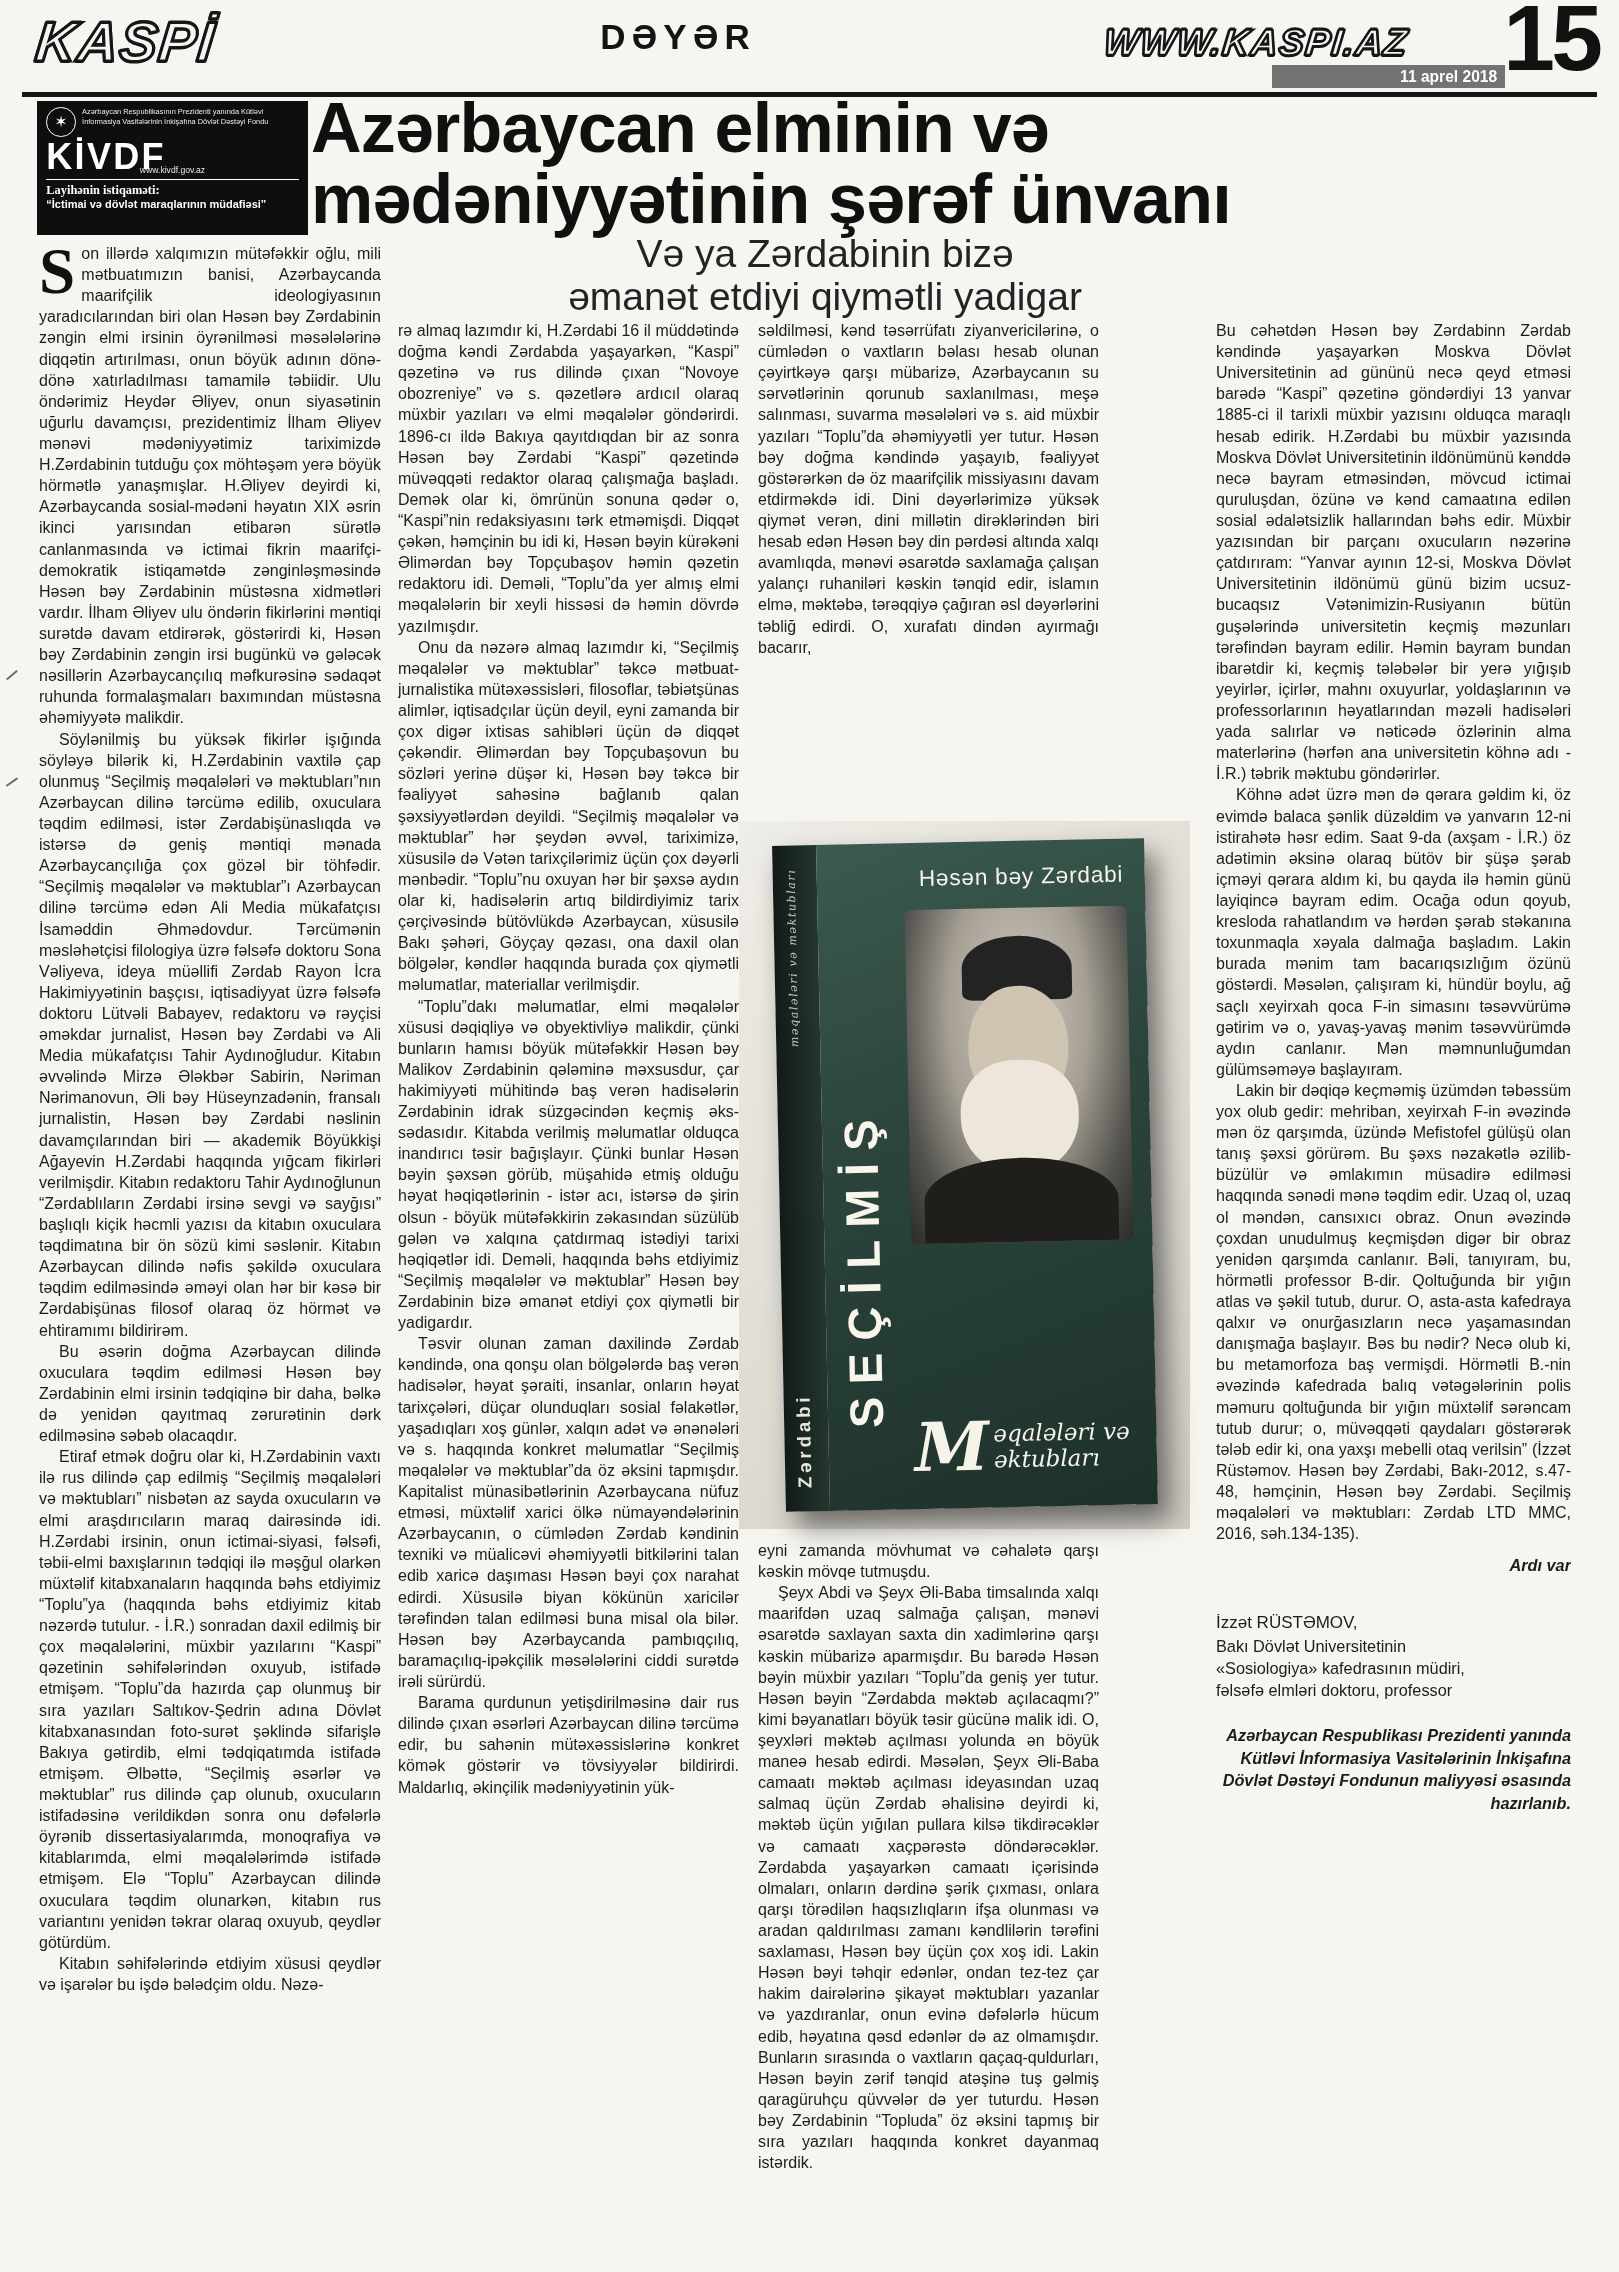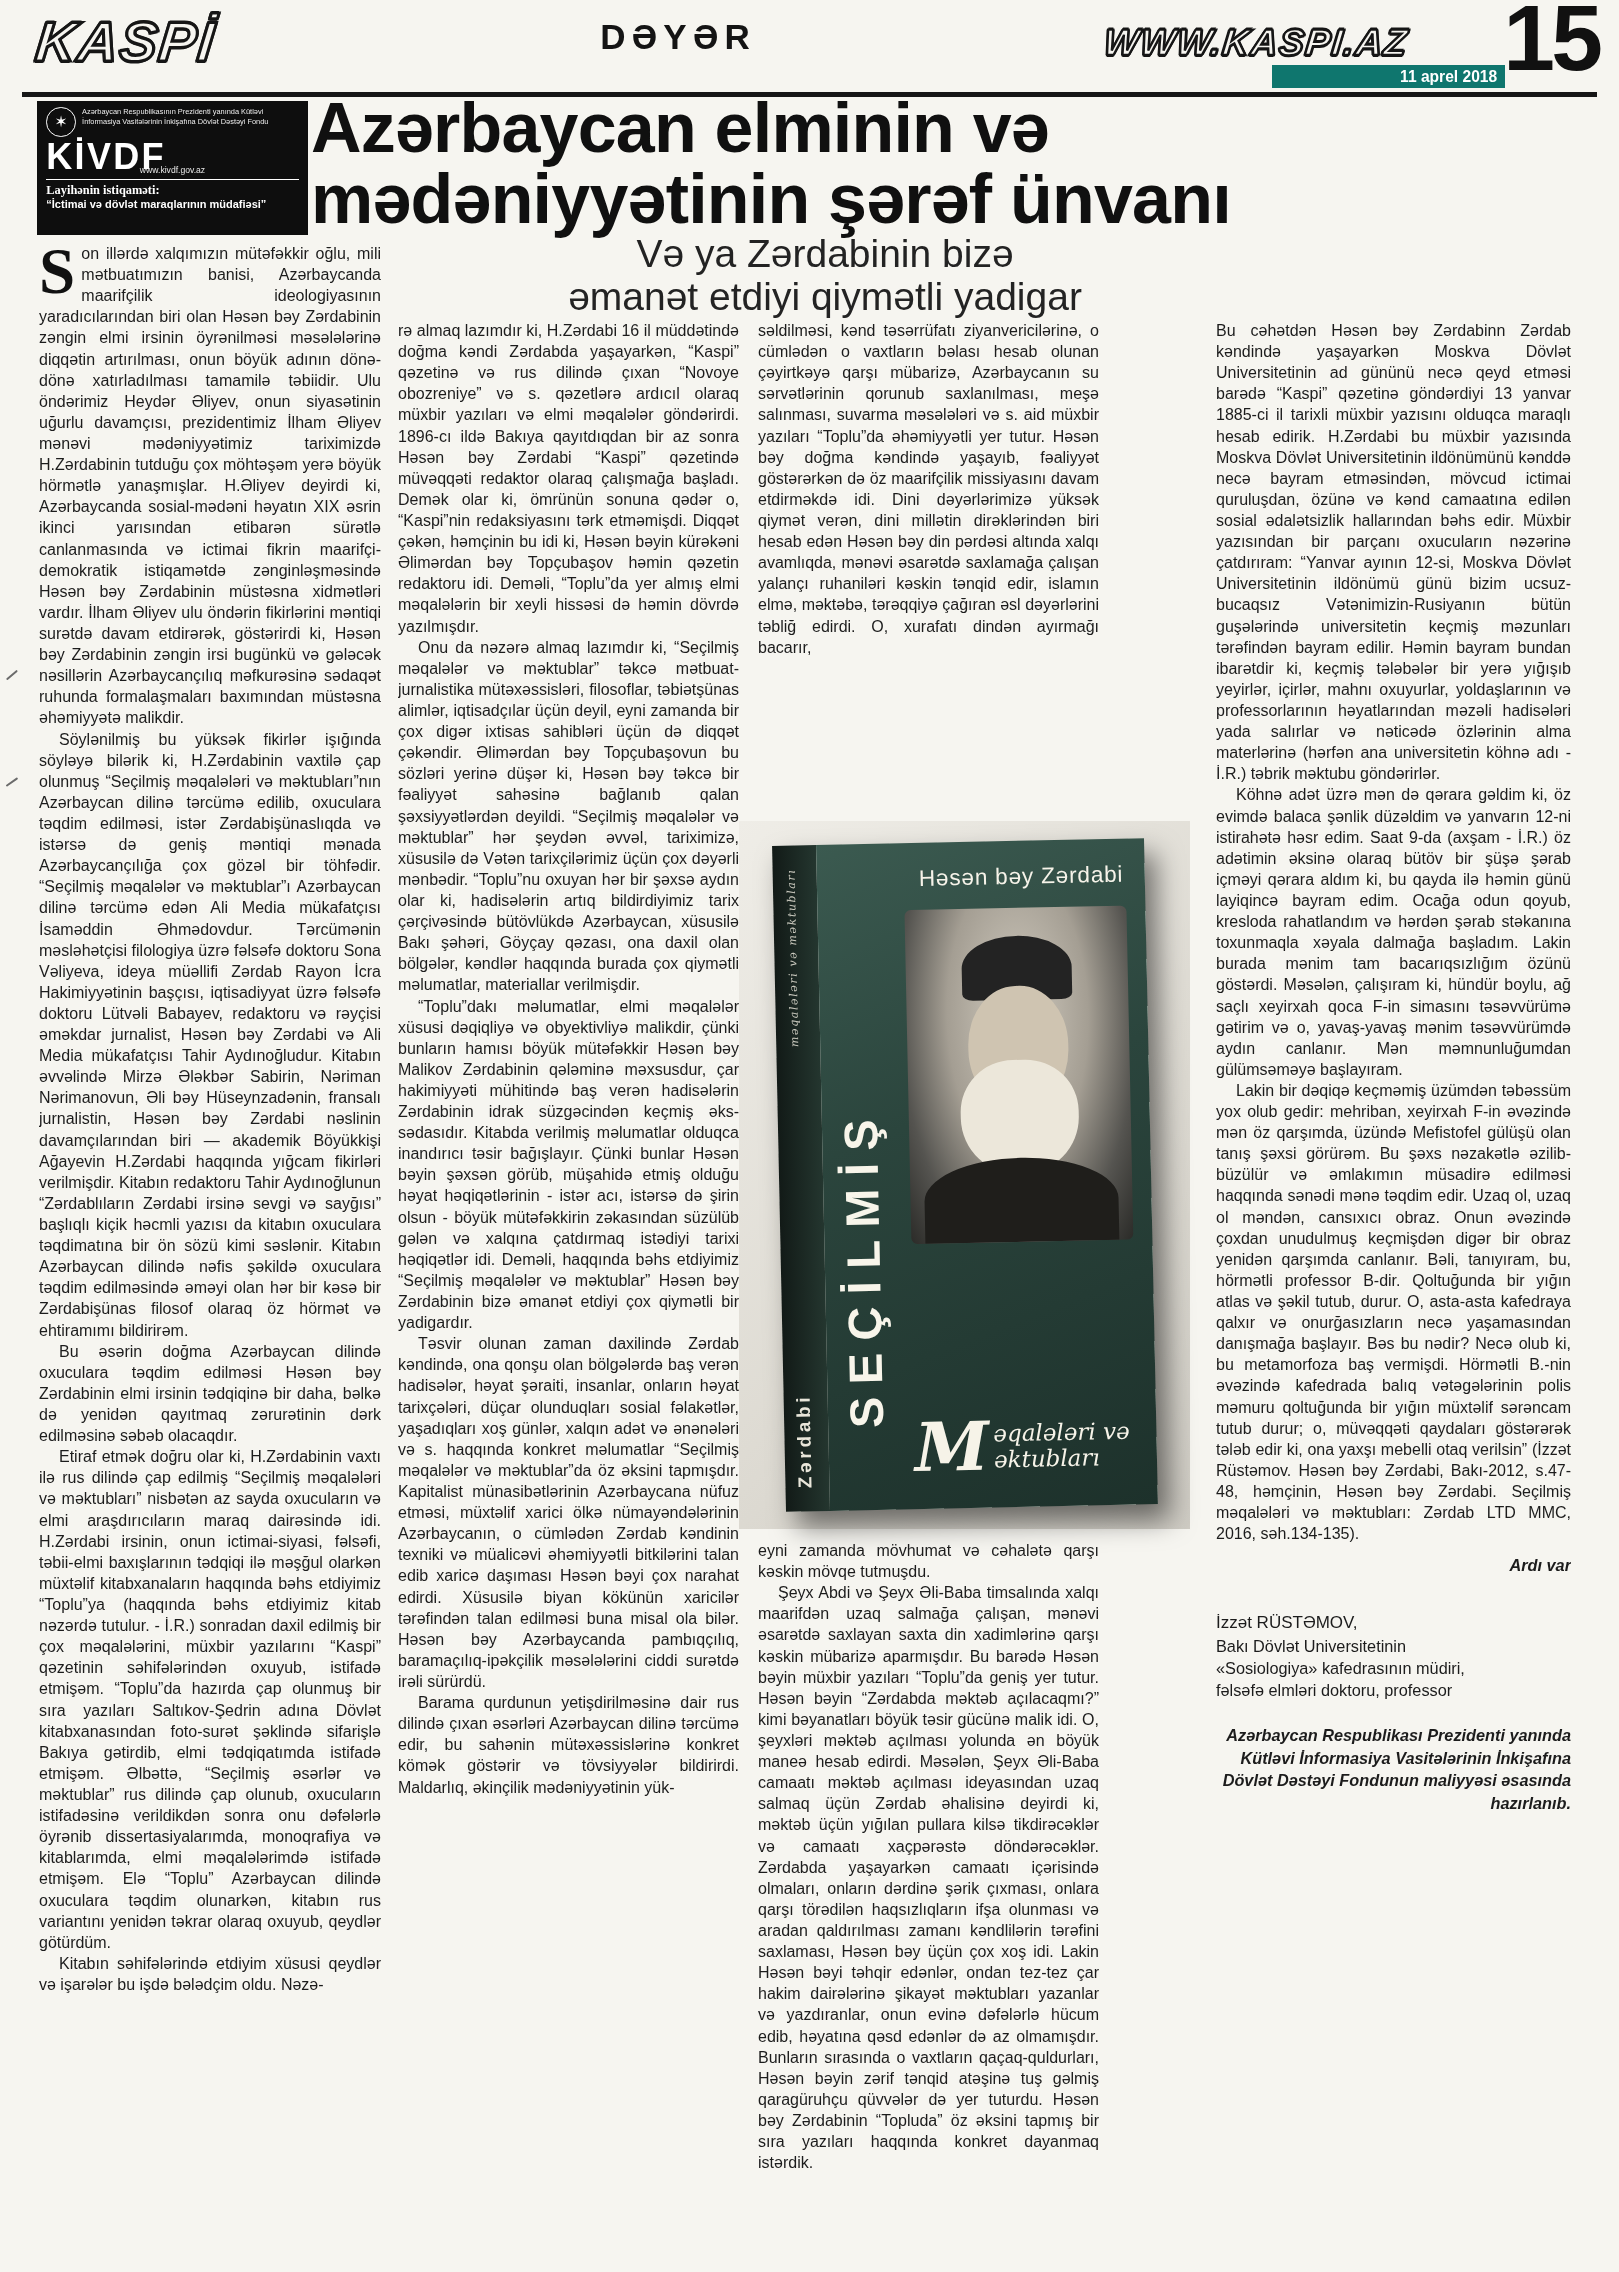--- a/index.html
+++ b/index.html
@@ -28,21 +28,21 @@
     color:#f6f5f0; -webkit-text-stroke:2.3px #161616;
     text-shadow:1.6px 0 #161616,-1.6px 0 #161616,0 1.6px #161616,0 -1.6px #161616;
     transform:skewX(-6deg);
   }
   .page-number {
     position:absolute; right:20px; top:-7.8px;
     font-size:93px; font-weight:900; line-height:1; letter-spacing:-3.9px; color:#111;
   }
   .date-bar {
     position:absolute; right:114px; top:65px; width:233px; height:23px;
-    background:#0f766e; color:#fff; font-size:15.6px; font-weight:700;
+    background:#737373; color:#fff; font-size:15.6px; font-weight:700;
     line-height:23px; text-align:right; padding-right:7.8px;
   }
   .header-rule { position:absolute; left:22px; right:22px; top:92px; height:4.7px; background:#161616; }
 
   
   .kivdf {
     position:absolute; left:37px; top:101px; width:271px; height:134px;
     background:#0e0e0e; color:#fff; padding:6.2px 9.3px; overflow:hidden;
   }
   .kivdf-top { display:flex; gap:6.2px; align-items:flex-start; }

